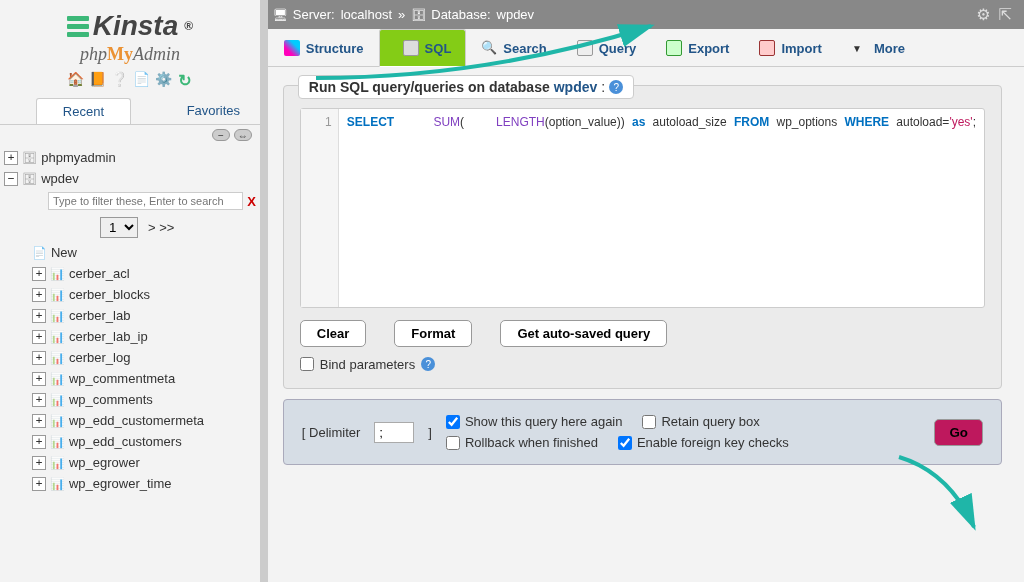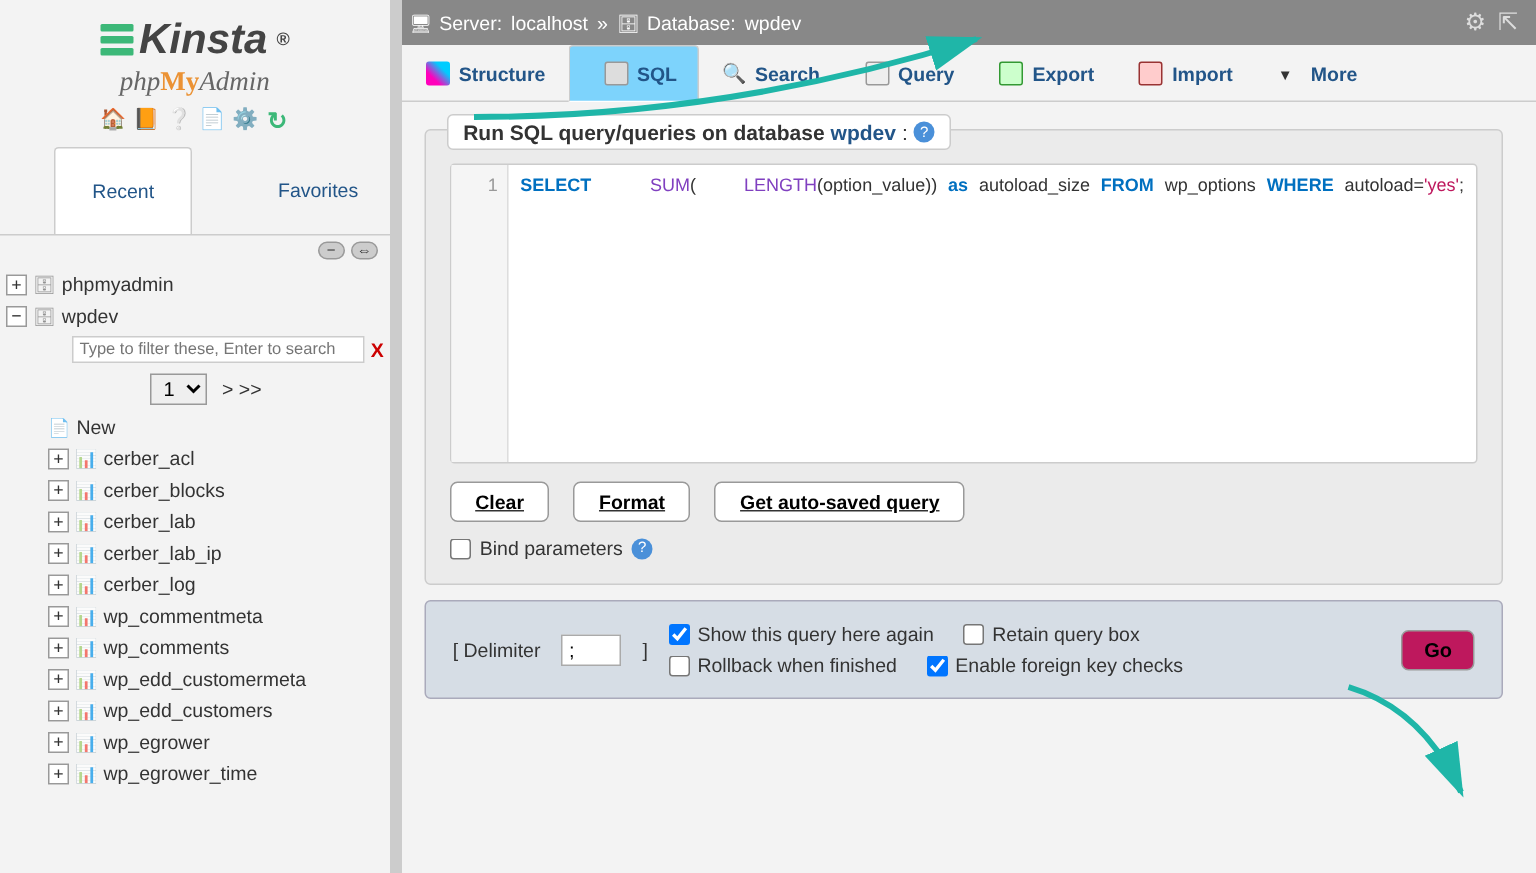--- a/index.html
+++ b/index.html
@@ -19,21 +19,21 @@
     .icon-row { display: flex; justify-content: center; gap: 6px; margin: 6px 0; }
     .icon-row span { width: 16px; height: 16px; display: inline-block; }
     .home-icon::before { content: "🏠"; font-size: 14px; }
     .exit-icon::before { content: "📙"; font-size: 14px; }
     .docs-icon::before { content: "❔"; color: #4a90d9; font-size: 14px; }
     .settings-icon::before { content: "📄"; font-size: 14px; }
     .gear-icon::before { content: "⚙️"; font-size: 14px; }
     .reload-icon::before { content: "↻"; color: #3cb878; font-weight: bold; font-size: 16px; }
     
     .nav-tabs { display: flex; border-bottom: 1px solid #ccc; }
-    .nav-tab { flex: 1; text-align: center; padding: 21px; cursor: pointer; color: #225588; margin-left: 36px; }
+    .nav-tab { flex: 1; text-align: center; padding: 5px; cursor: pointer; color: #225588; margin-left: 36px; }
     .nav-tab.active { background: #fff; border: 1px solid #ccc; border-bottom: none; border-radius: 3px 3px 0 0; }
     
     .collapse-row { display: flex; justify-content: flex-end; padding: 4px 8px; gap: 4px; }
     .collapse-btn { width: 18px; height: 12px; background: #ccc; border: 1px solid #999; border-radius: 6px; font-size: 10px; display: flex; align-items: center; justify-content: center; cursor: pointer; }
     
     .tree { flex: 1; overflow-y: auto; background: #f3f3f3; padding: 2px 0; position: relative; }
     .tree-row { display: flex; align-items: center; padding: 3px 4px; gap: 4px; cursor: pointer; white-space: nowrap; }
     .tree-toggle { width: 14px; height: 14px; border: 1px solid #999; background: #fff; display: flex; align-items: center; justify-content: center; font-size: 11px; font-family: monospace; }
     .tree-indent { width: 24px; display: inline-block; }
     .db-icon::before { content: "🗄"; font-size: 12px; opacity: 0.5; }
@@ -54,21 +54,21 @@
     .breadcrumb a { color: #fff; text-decoration: none; }
     .bc-icon { width: 14px; height: 14px; display: inline-block; }
     .server-icon::before { content: "🖥"; font-size: 12px; }
     .db-bc-icon::before { content: "🗄"; font-size: 12px; }
     .top-icons { display: flex; gap: 8px; }
     .gear-top::before { content: "⚙"; color: #ddd; font-size: 16px; }
     .up-top::before { content: "⇱"; color: #ddd; font-size: 16px; }
     
     .toptabs { background: #f3f3f3; display: flex; padding: 0 8px; border-bottom: 1px solid #ccc; }
     .toptab { display: flex; align-items: center; gap: 6px; padding: 10px 14px; color: #225588; cursor: pointer; border: 1px solid transparent; border-bottom: none; font-weight: bold; }
-    .toptab.active { background: #7dd3fc; border: 1px solid #ccc; border-bottom: 1px solid #fff; margin-bottom: -1px; border-radius: 3px 3px 0 0; padding-left: 23px; }
+    .toptab.active { background: #84cc16; border: 1px solid #ccc; border-bottom: 1px solid #fff; margin-bottom: -1px; border-radius: 3px 3px 0 0; padding-left: 23px; }
     .tab-icon { width: 16px; height: 16px; display: inline-block; }
     .ti-struct { background: linear-gradient(45deg, #f0b 30%, #0cf 70%); border-radius: 2px; }
     .ti-sql { background: #ddd; border: 1px solid #999; border-radius: 2px; }
     .ti-search::before { content: "🔍"; font-size: 13px; }
     .ti-query { background: #eee; border: 1px solid #999; border-radius: 2px; }
     .ti-export { background: #cfc; border: 1px solid #393; border-radius: 2px; }
     .ti-import { background: #fcc; border: 1px solid #933; border-radius: 2px; }
     .ti-more::before { content: "▼"; font-size: 10px; color: #333; }
     
     .content { flex: 1; padding: 18px 22px; background: #f3f3f3; display: flex; flex-direction: column; gap: 10px; position: relative; }
@@ -78,24 +78,24 @@
     .legend a { color: #225588; font-weight: bold; text-decoration: none; }
     .legend-help { width: 14px; height: 14px; background: #4a90d9; color: #fff; border-radius: 50%; font-size: 10px; display: inline-flex; align-items: center; justify-content: center; }
     
     .editor { background: #fff; border: 1px solid #ccc; border-radius: 3px; display: flex; min-height: 200px; margin-top: 10px; }
     .gutter { width: 38px; background: #f5f5f5; border-right: 1px solid #ddd; text-align: right; padding: 6px 6px 0 0; color: #999; font-family: monospace; font-size: 12px; }
     .code { flex: 1; padding: 6px 8px; font-family: monospace; font-size: 12px; white-space: pre; }
     .kw { color: #0070c0; font-weight: bold; }
     .fn { color: #8040c0; margin-left: 32px; }
     .str { color: #be185d; }
     
-    .btn-row { display: flex; gap: 16px; margin-top: 12px; text-decoration: underline; }
+    .btn-row { display: flex; gap: 28px; margin-top: 12px; }
     .btn { background: #fff; border: 1px solid #999; border-radius: 5px; padding: 5px 16px; cursor: pointer; font-weight: bold; font-size: 13px; }
     
-    .bind-row { display: flex; align-items: center; gap: 6px; margin-top: 10px; }
+    .bind-row { display: flex; gap: 6px; margin-top: 10px; }
     .cb { width: 14px; height: 14px; }
     .help-ico { width: 14px; height: 14px; background: #4a90d9; color: #fff; border-radius: 50%; font-size: 10px; display: inline-flex; align-items: center; justify-content: center; cursor: pointer; }
     
     .footer-box { background: #d6dde5; border: 1px solid #aab; border-radius: 4px; padding: 14px 18px; display: flex; align-items: center; gap: 14px; }
     .delim-input { width: 40px; padding: 2px 4px; border: 1px solid #aaa; background: #fff; text-align: left; }
     .opts { display: flex; flex-direction: column; gap: 6px; }
     .opt-row { display: flex; gap: 20px; }
     .opt { display: flex; align-items: center; gap: 5px; }
     .go-btn { margin-left: auto; background: #be185d; border: 1px solid #999; border-radius: 5px; padding: 5px 14px; font-weight: bold; cursor: pointer; }
     

